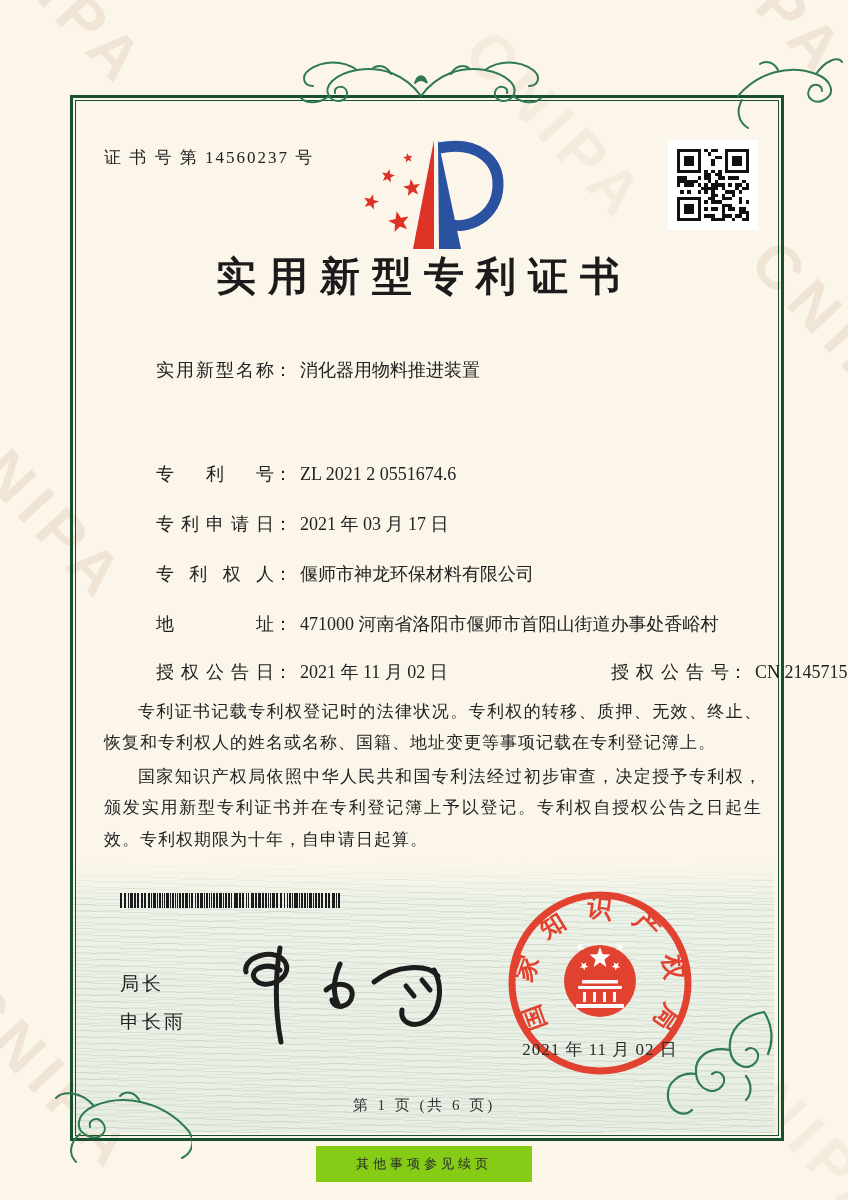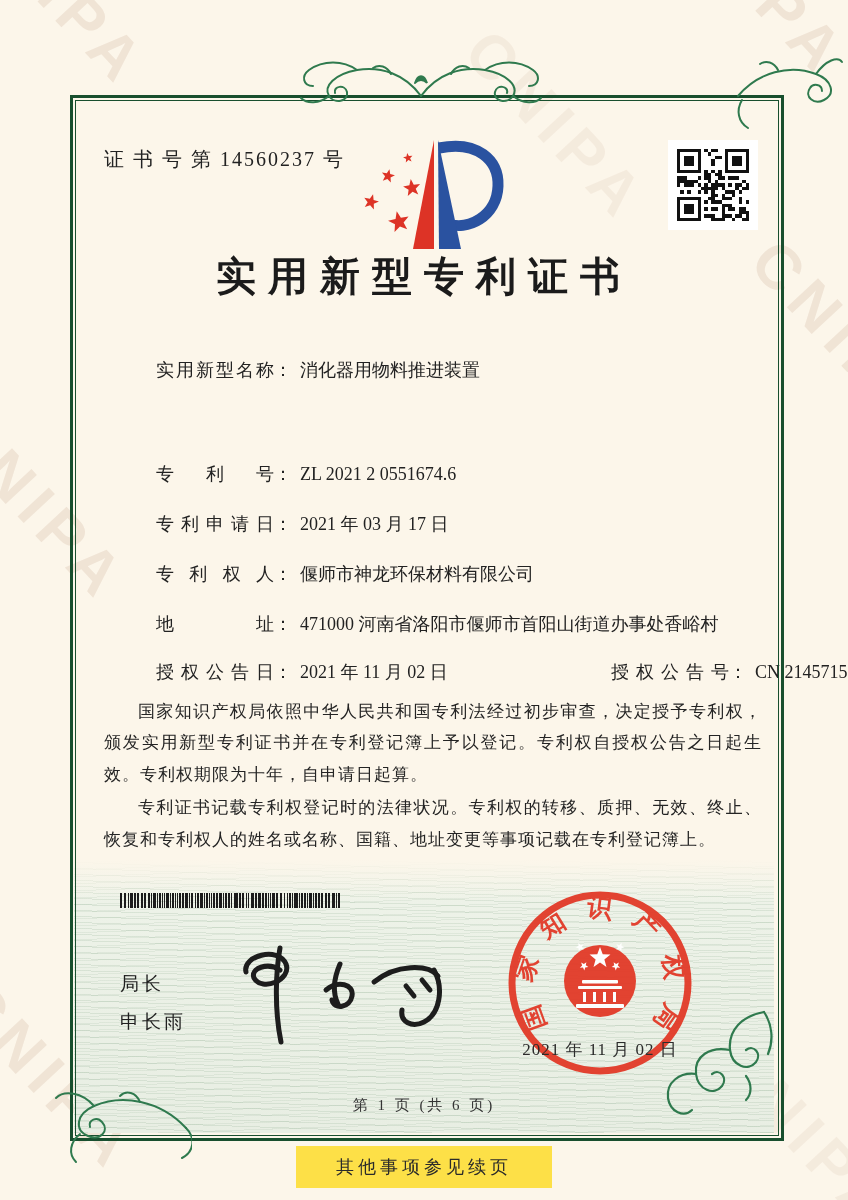--- a/index.html
+++ b/index.html
@@ -17,21 +17,21 @@
           repeating-linear-gradient(-2deg, rgba(110,150,115,.11) 0 1px, rgba(0,0,0,0) 1px 7px),
           linear-gradient(#eef3e9,#e8eee3);}
   .gsec:before{content:"";position:absolute;left:0;top:0;width:100%;height:42px;
         background:linear-gradient(#fcf6ea,rgba(252,246,234,0));}
   
   .frame{position:absolute;left:70px;top:95px;width:708px;height:1040px;
          border:3px solid #184f2e;z-index:5;pointer-events:none;}
   .frame-inner{position:absolute;inset:2px;border:1px solid #184f2e;}
   .orn{position:absolute;z-index:6;pointer-events:none;}
   
-  .certno{position:absolute;left:104px;top:146px;font-size:20px;letter-spacing:2px;z-index:4;}
+  .certno{position:absolute;left:104px;top:146px;font-size:17px;letter-spacing:2px;z-index:4;}
   .title{position:absolute;left:70px;top:249px;width:708px;text-align:center;font-size:40px;
          font-weight:bold;letter-spacing:12px;padding-left:0;box-sizing:border-box;z-index:4;color:#1b1b1b;}
   .logo{position:absolute;left:355px;top:136px;z-index:4;}
   .qrbox{position:absolute;left:668px;top:140px;width:90px;height:90px;background:#fff;z-index:4;
          display:flex;align-items:center;justify-content:center;}
   
   .frow{position:absolute;left:120px;font-size:18px;z-index:4;white-space:nowrap;}
   .lbl{display:inline-block;width:118px;text-align:justify;text-align-last:justify;vertical-align:top;margin-left:36px;}
   .val{margin-left:8px;text-align:right;}
   .r0{top:358px}.r1{top:412px}.r2{top:462px}.r3{top:512px}.r4{top:562px}.r5{top:612px}.r6{top:660px}
@@ -45,21 +45,21 @@
   .director{position:absolute;left:120px;top:963px;z-index:4;
             font-family:"Liberation Sans","DejaVu Sans",sans-serif;font-size:19px;color:#1f1f1f;}
   .director div{margin-bottom:12px;letter-spacing:3px;margin-top:8px;}
   .sig{position:absolute;left:228px;top:930px;z-index:4;}
   .seal{position:absolute;left:505px;top:888px;z-index:6;opacity:.95;}
   .sealdate{position:absolute;left:505px;top:1038px;width:190px;text-align:center;font-size:17px;
             letter-spacing:1px;color:#2b2b2b;z-index:7;white-space:nowrap;}
   .pageinfo{position:absolute;left:70px;top:1096px;width:708px;text-align:center;font-size:15px;
             letter-spacing:3px;z-index:6;color:#333;}
   .contnote{position:absolute;left:0;top:1146px;width:848px;text-align:center;z-index:4;}
-  .contnote span{display:inline-block;background:#fde047;padding:9px 40px;font-size:18px;
+  .contnote span{display:inline-block;background:#84cc16;padding:9px 40px;font-size:13px;
                  letter-spacing:4px;color:#2a2a2a;}
 </style>
 </head>
 <body>
 
 <div class="page">
 
   <div class="wm" style="left:-60px;top:-45px;">CNIPA</div>
   <div class="wm" style="left:640px;top:-55px;">CNIPA</div>
   <div class="wm light" style="left:440px;top:90px;">CNIPA</div>
@@ -364,22 +364,22 @@
     <span class="lbl">地址</span><span>：</span><span class="val">471000 河南省洛阳市偃师市首阳山街道办事处香峪村</span>
   </div>
   <div class="frow r6">
     <span class="lbl">授权公告日</span><span>：</span><span class="val">2021 年 11 月 02 日</span>
     <span class="grant2">
       <span class="lbl">授权公告号</span><span>：</span><span class="val">CN 214571572 U</span>
     </span>
   </div>
 
   <div class="paras">
+    <p>专利证书记载专利权登记时的法律状况。专利权的转移、质押、无效、终止、恢复和专利权人的姓名或名称、国籍、地址变更等事项记载在专利登记簿上。</p>
     <p>国家知识产权局依照中华人民共和国专利法经过初步审查，决定授予专利权，颁发实用新型专利证书并在专利登记簿上予以登记。专利权自授权公告之日起生效。专利权期限为十年，自申请日起算。</p>
-    <p>专利证书记载专利权登记时的法律状况。专利权的转移、质押、无效、终止、恢复和专利权人的姓名或名称、国籍、地址变更等事项记载在专利登记簿上。</p>
   </div>
 
   <svg id="bc" class="barcode" width="222" height="15" viewBox="0 0 222 15">
       <rect x="0" y="0" width="2" height="15" fill="#1c1c1c"></rect>
       <rect x="4" y="0" width="2" height="15" fill="#1c1c1c"></rect>
       <rect x="8" y="0" width="1" height="15" fill="#1c1c1c"></rect>
       <rect x="10" y="0" width="3" height="15" fill="#1c1c1c"></rect>
       <rect x="14" y="0" width="2" height="15" fill="#1c1c1c"></rect>
       <rect x="17" y="0" width="2" height="15" fill="#1c1c1c"></rect>
       <rect x="21" y="0" width="2" height="15" fill="#1c1c1c"></rect>

